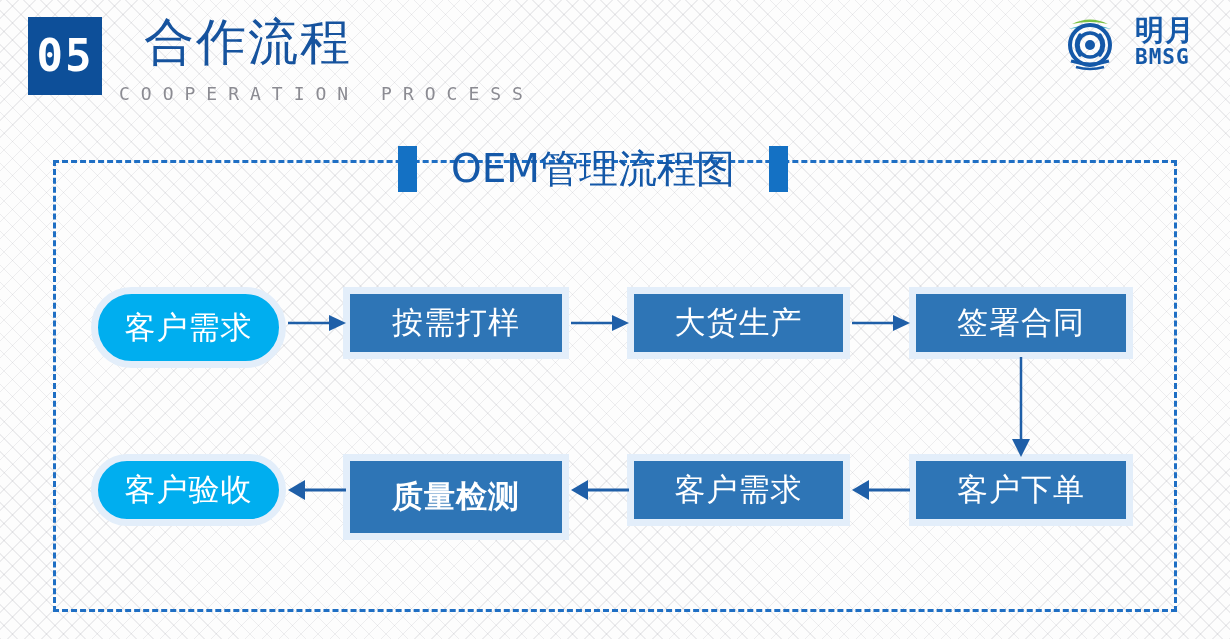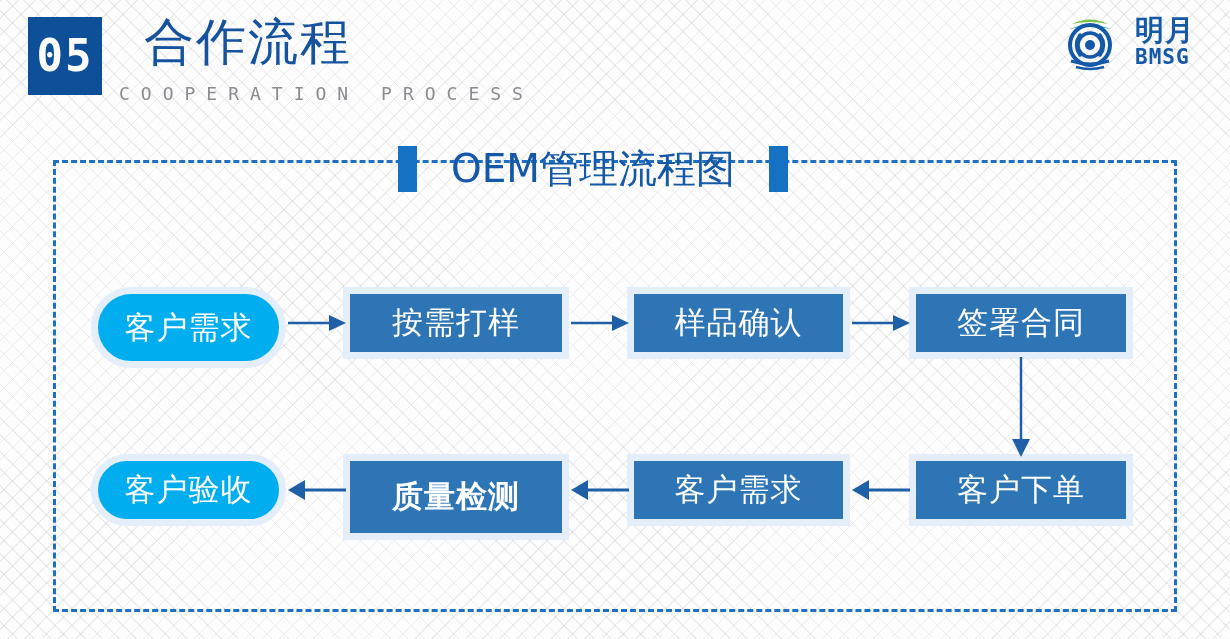--- a/index.html
+++ b/index.html
@@ -233,21 +233,21 @@
   <div id="flow-title-wrap">
     <span class="title-bar"></span>
     <span id="flow-title">OEM管理流程图</span>
     <span class="title-bar"></span>
   </div>
 
   <div class="node pill" id="node-1">客户需求</div>
 
   <div class="node rect" id="node-2">按需打样</div>
 
-  <div class="node rect" id="node-3">样品确认</div>
+  <div class="node rect" id="node-3">大货生产</div>
 
   <div class="node rect" id="node-4">签署合同</div>
 
   <div class="node rect" id="node-5">客户下单</div>
 
   <div class="node rect" id="node-6">客户需求</div>
 
   <div class="node rect" id="node-7">质量检测</div>
 
   <div class="node pill" id="node-8">客户验收</div>

